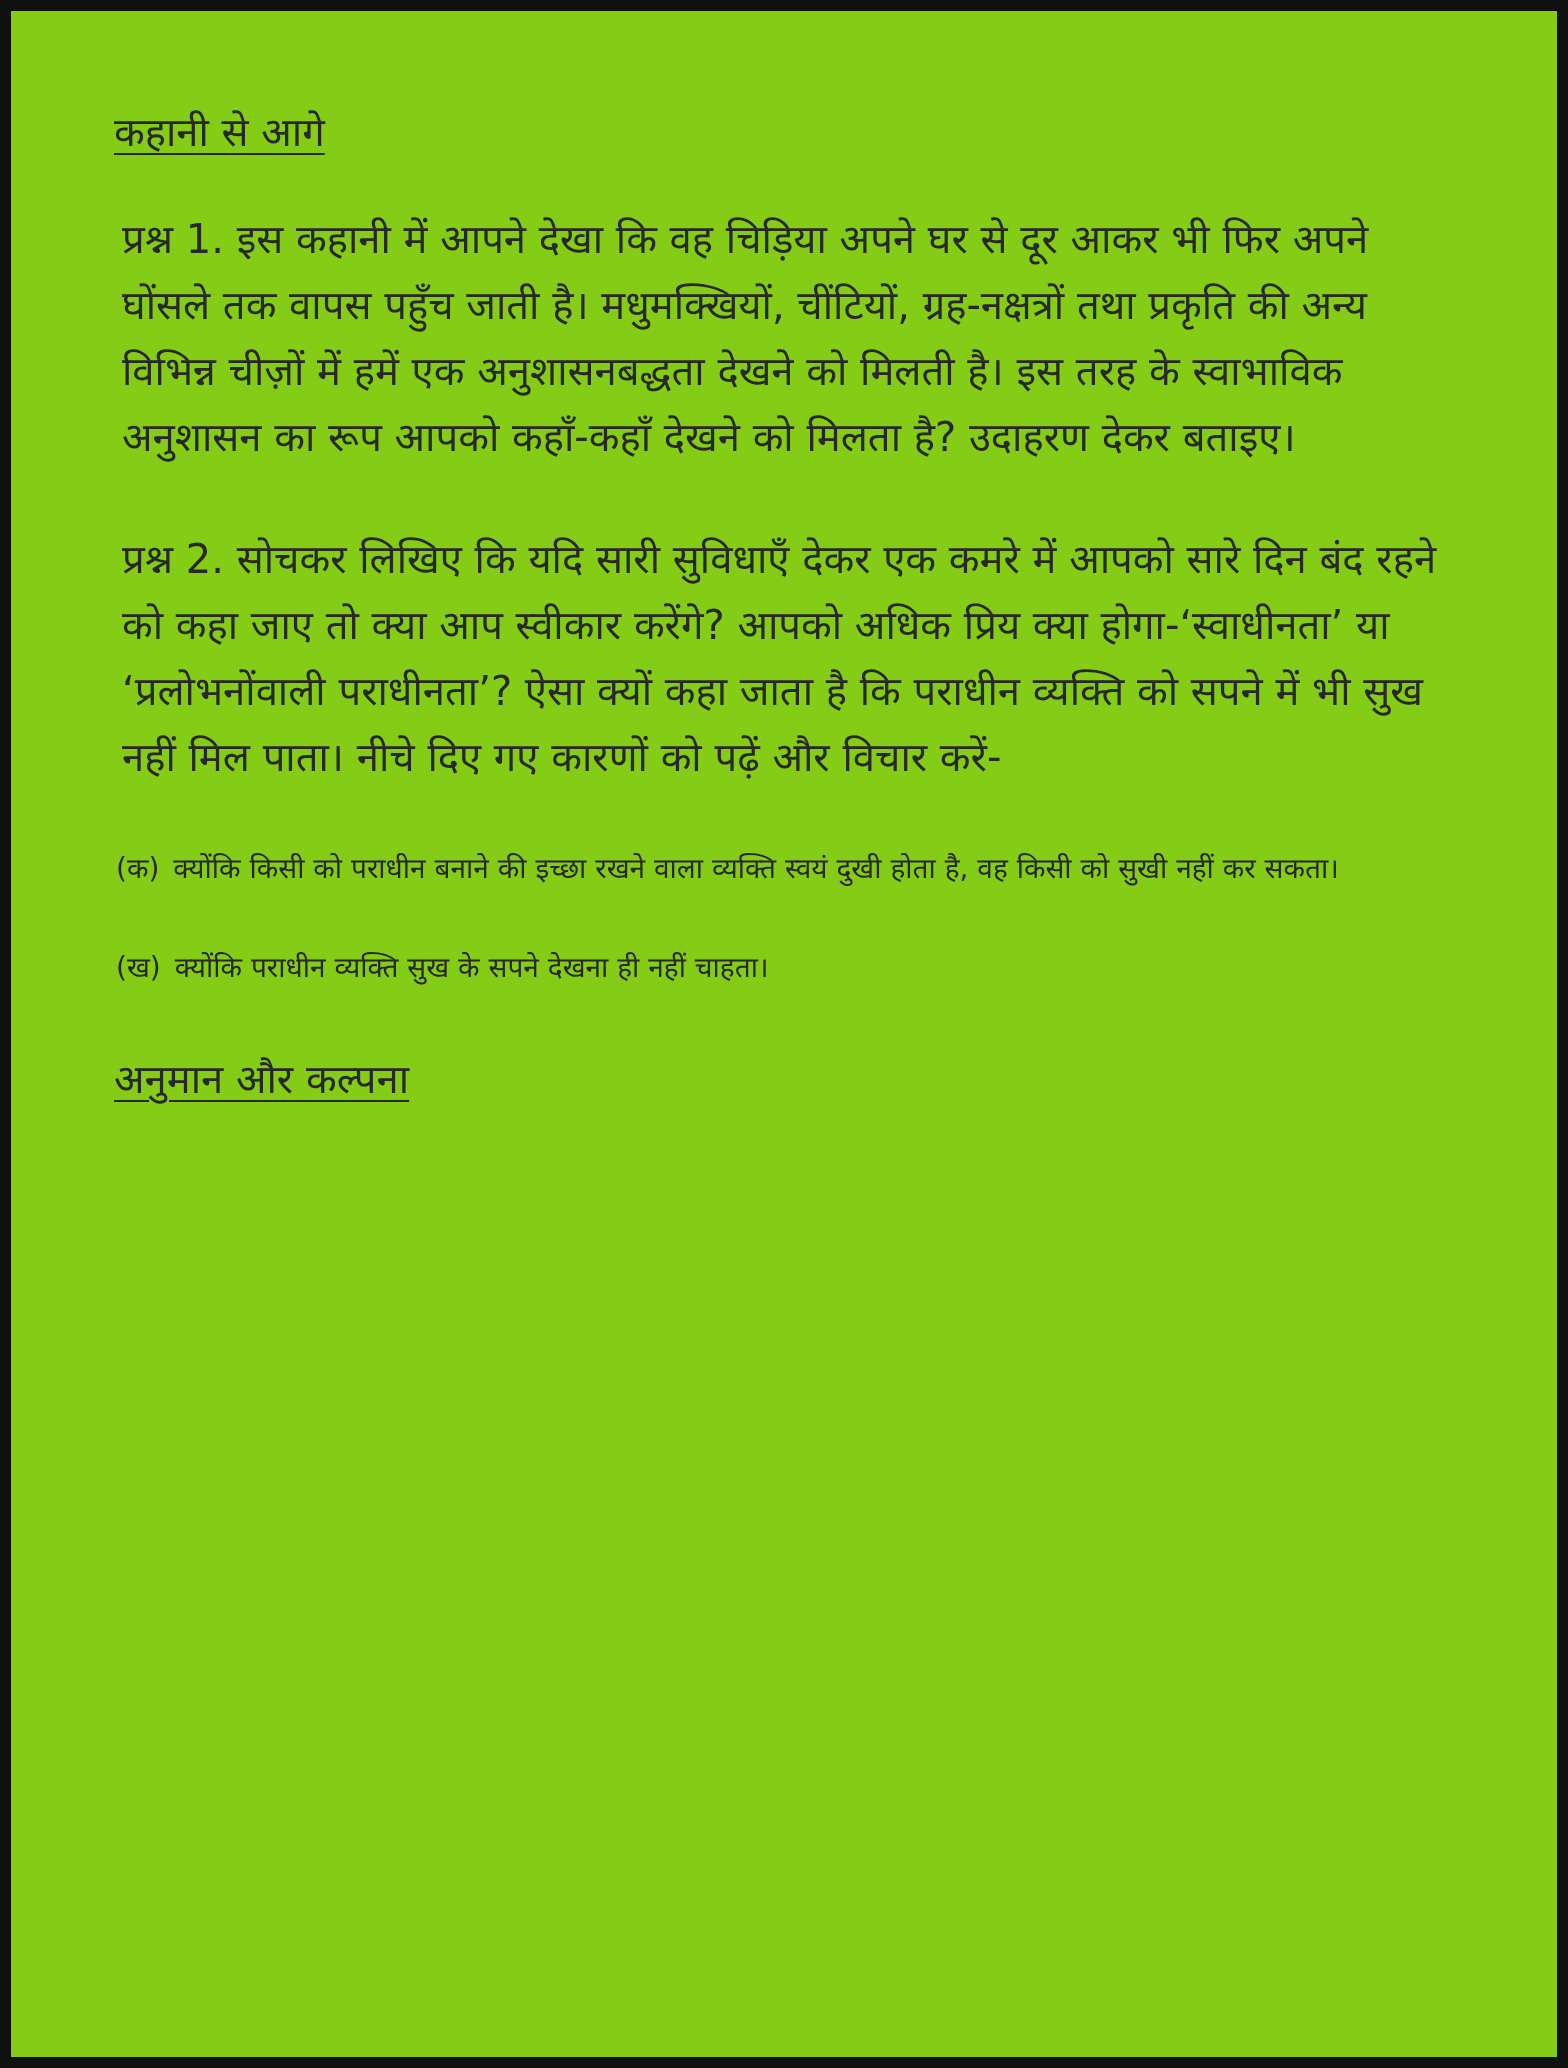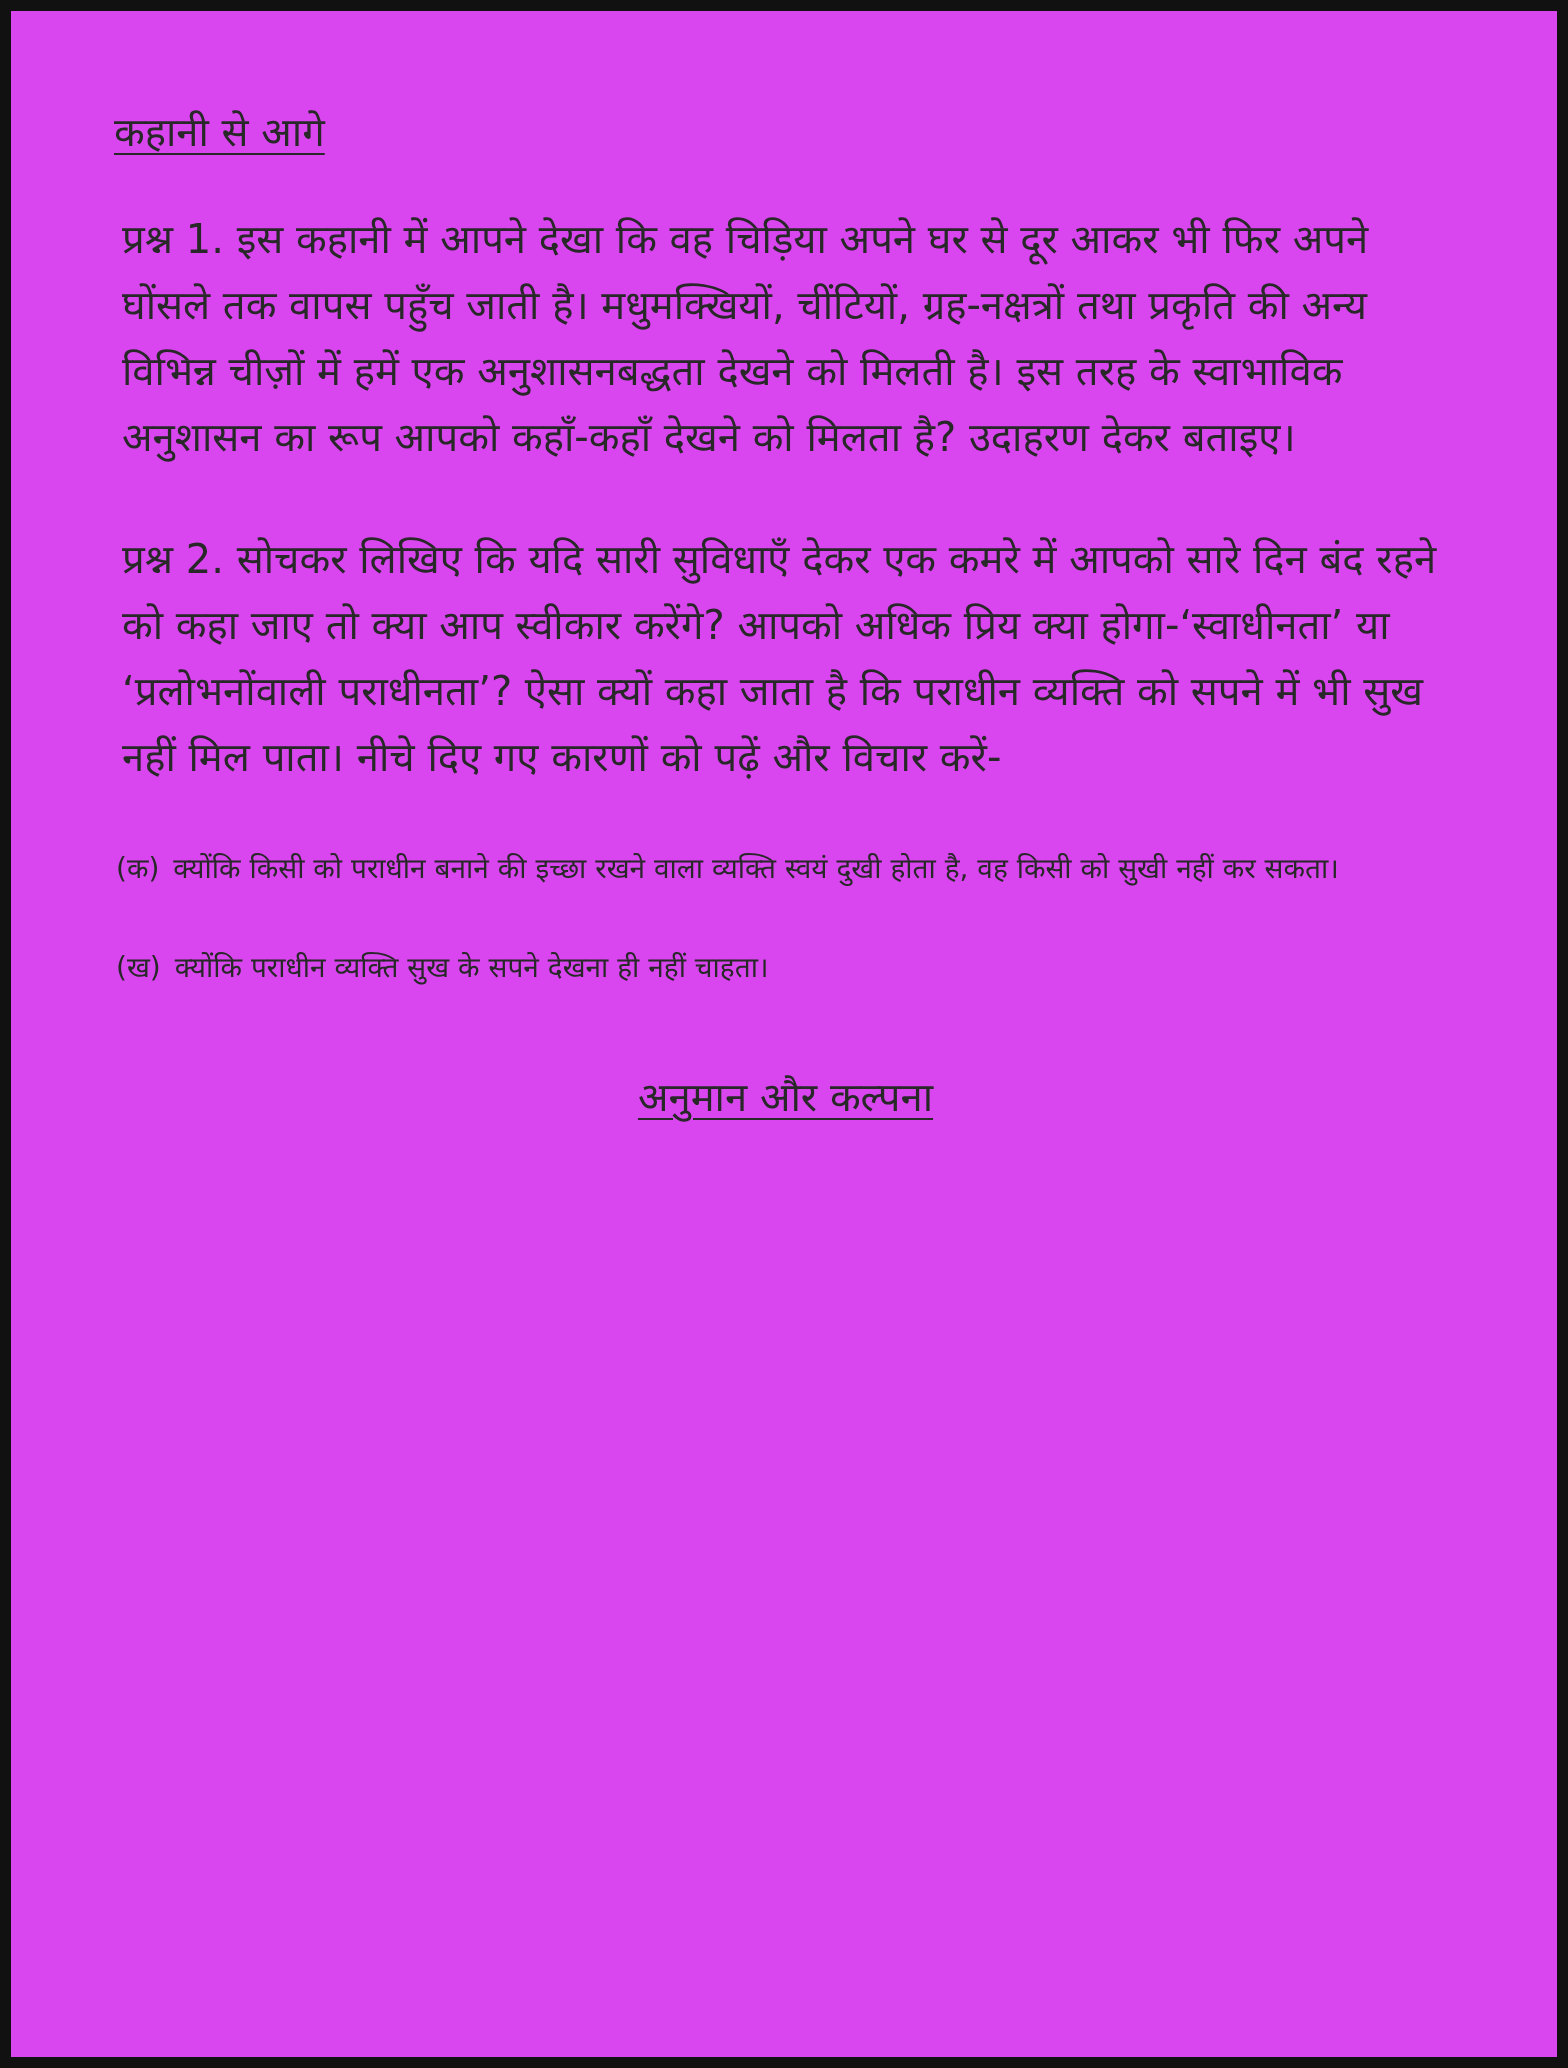--- a/index.html
+++ b/index.html
@@ -4,21 +4,21 @@
 <style>
   html, body {
     margin: 0;
     padding: 0;
     background: #ffffff;
   }
   .page {
     box-sizing: border-box;
     width: 1568px;
     height: 2068px;
-    background: #d946ef;
+    background: #84cc16;
     border: 11px solid #111111;
     overflow: hidden;
     font-family: "DejaVu Sans", "Liberation Sans", sans-serif;
     color: #282828;
   }
   .content {
     padding: 95px 100px 0 103px;
   }
   .section-heading {
     font-size: 40px;
@@ -39,23 +39,22 @@
   .reason {
     font-size: 28px;
     line-height: 1.62;
     font-weight: 400;
     margin: 0 0 54px 2px;
   }
   .reason .marker {
     margin-right: 14px;
   }
   .bottom-heading {
-    margin-top: 80px;
+    margin-top: 62px;
     margin-bottom: 0;
-    text-align: center;
   }
 </style>
 </head>
 <body>
 
 <div class="page">
   <div class="content">
 
     <h2 class="section-heading">कहानी से आगे</h2>
 

